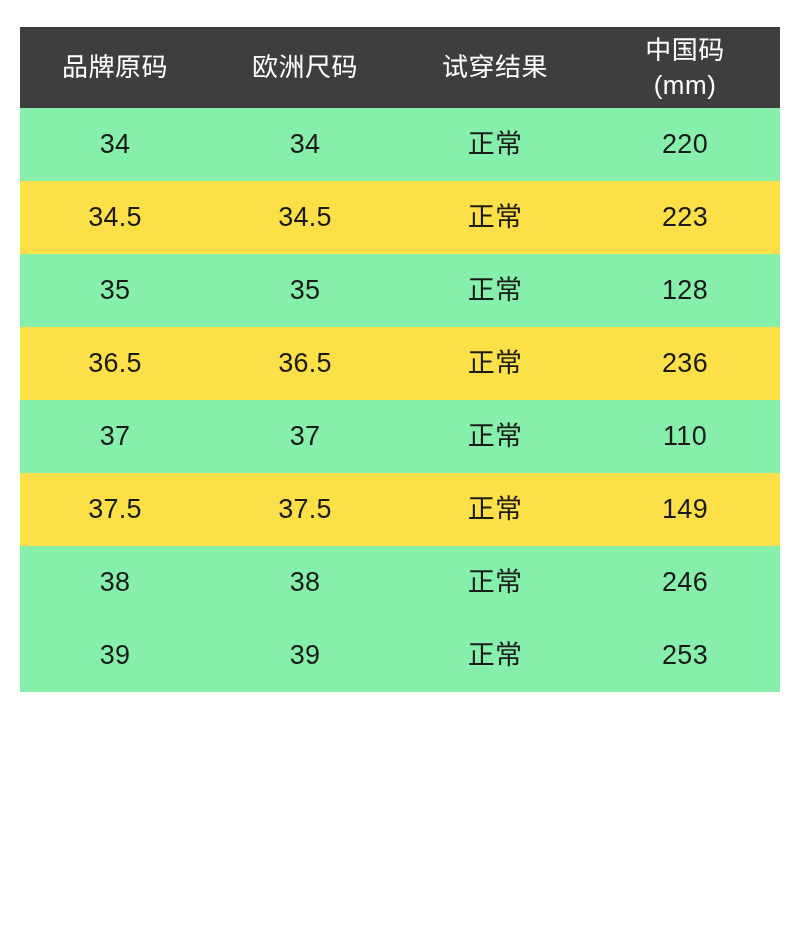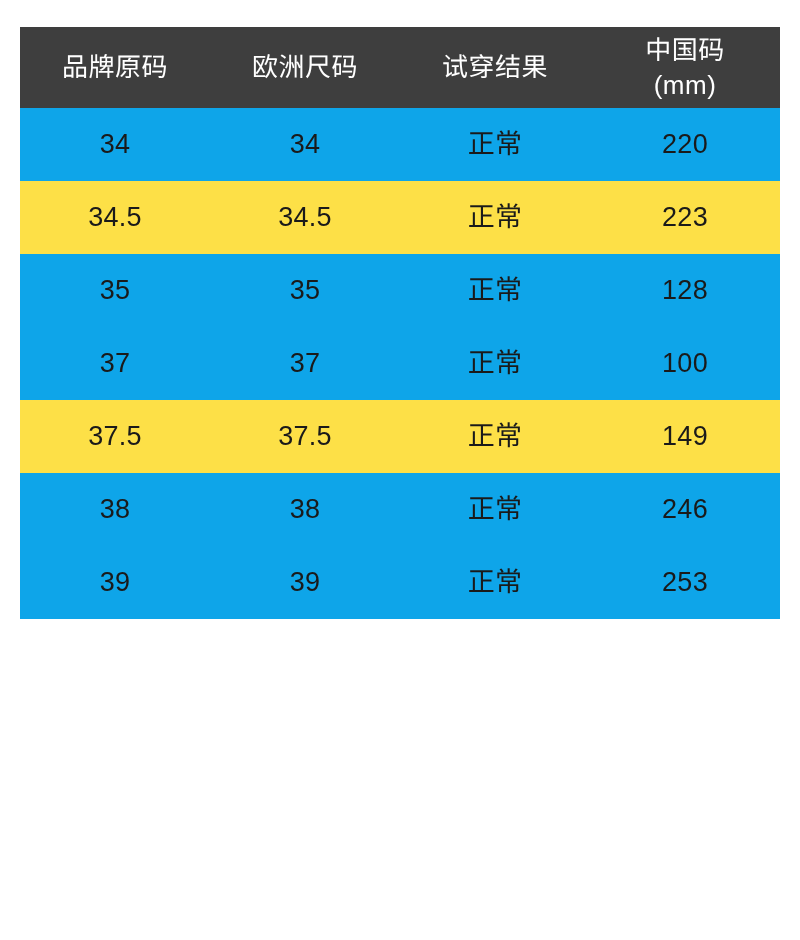--- a/index.html
+++ b/index.html
@@ -52,21 +52,21 @@
   thead th .hdr-line {
     display: block;
   }
   thead th .hdr-unit {
     display: block;
     text-align: center;
   }
 
   
   tbody tr {
-    background: #0ea5e9;
+    background: #86efac;
   }
   tbody tr.alt {
     background: #fde047;
   }
   tbody td {
     height: 73px;
     padding: 0 2px;
     margin: 0;
     color: #1a1a1a;
     font-size: 27px;
@@ -118,25 +118,31 @@
           <td>34.5</td>
           <td>正常</td>
           <td>223</td>
         </tr>
         <tr>
           <td>35</td>
           <td>35</td>
           <td>正常</td>
           <td>128</td>
         </tr>
+        <tr class="alt">
+          <td>36.5</td>
+          <td>36.5</td>
+          <td>正常</td>
+          <td>236</td>
+        </tr>
         <tr>
           <td>37</td>
           <td>37</td>
           <td>正常</td>
-          <td>100</td>
+          <td>110</td>
         </tr>
         <tr class="alt">
           <td>37.5</td>
           <td>37.5</td>
           <td>正常</td>
           <td>149</td>
         </tr>
         <tr>
           <td>38</td>
           <td>38</td>

